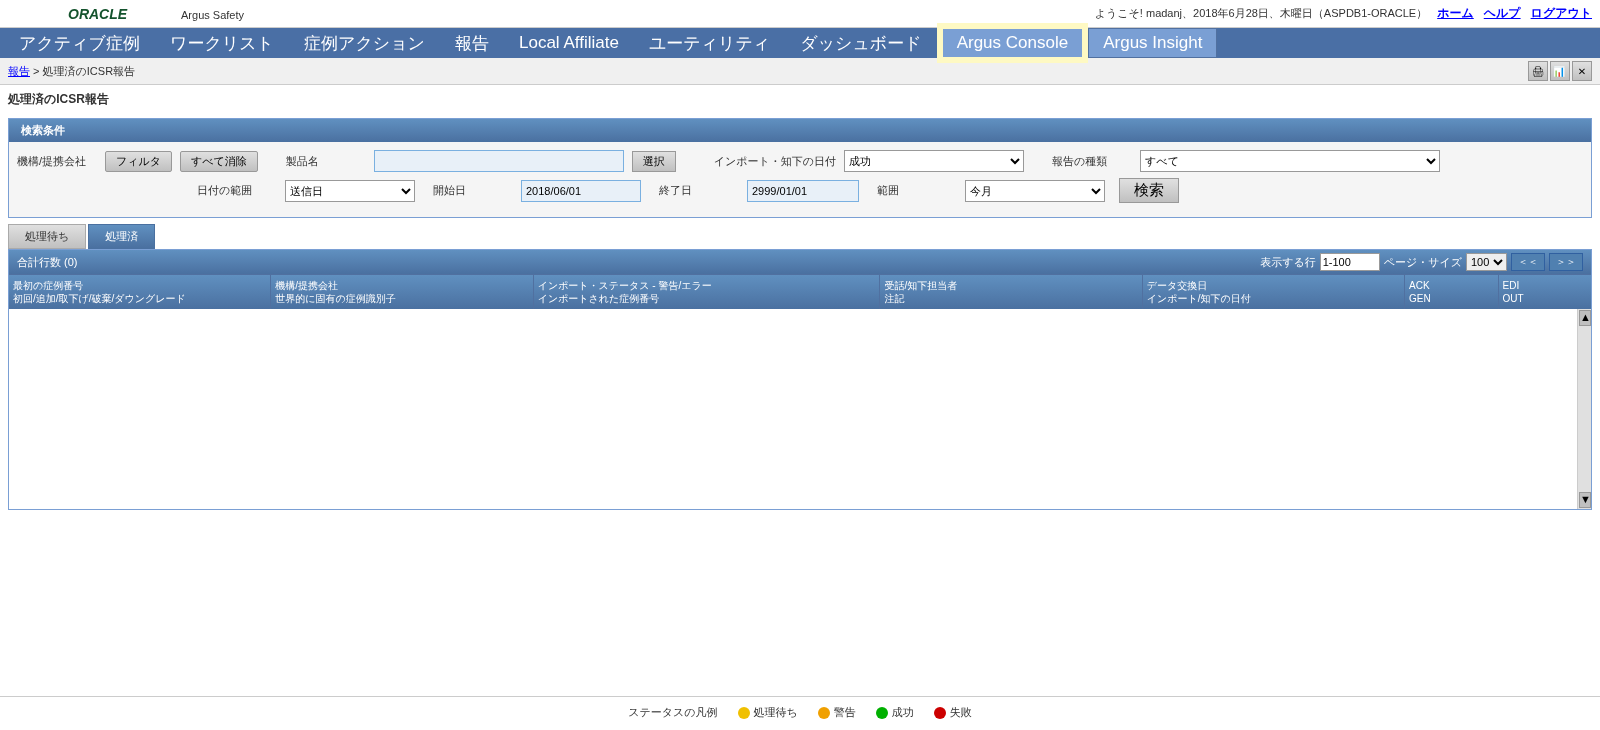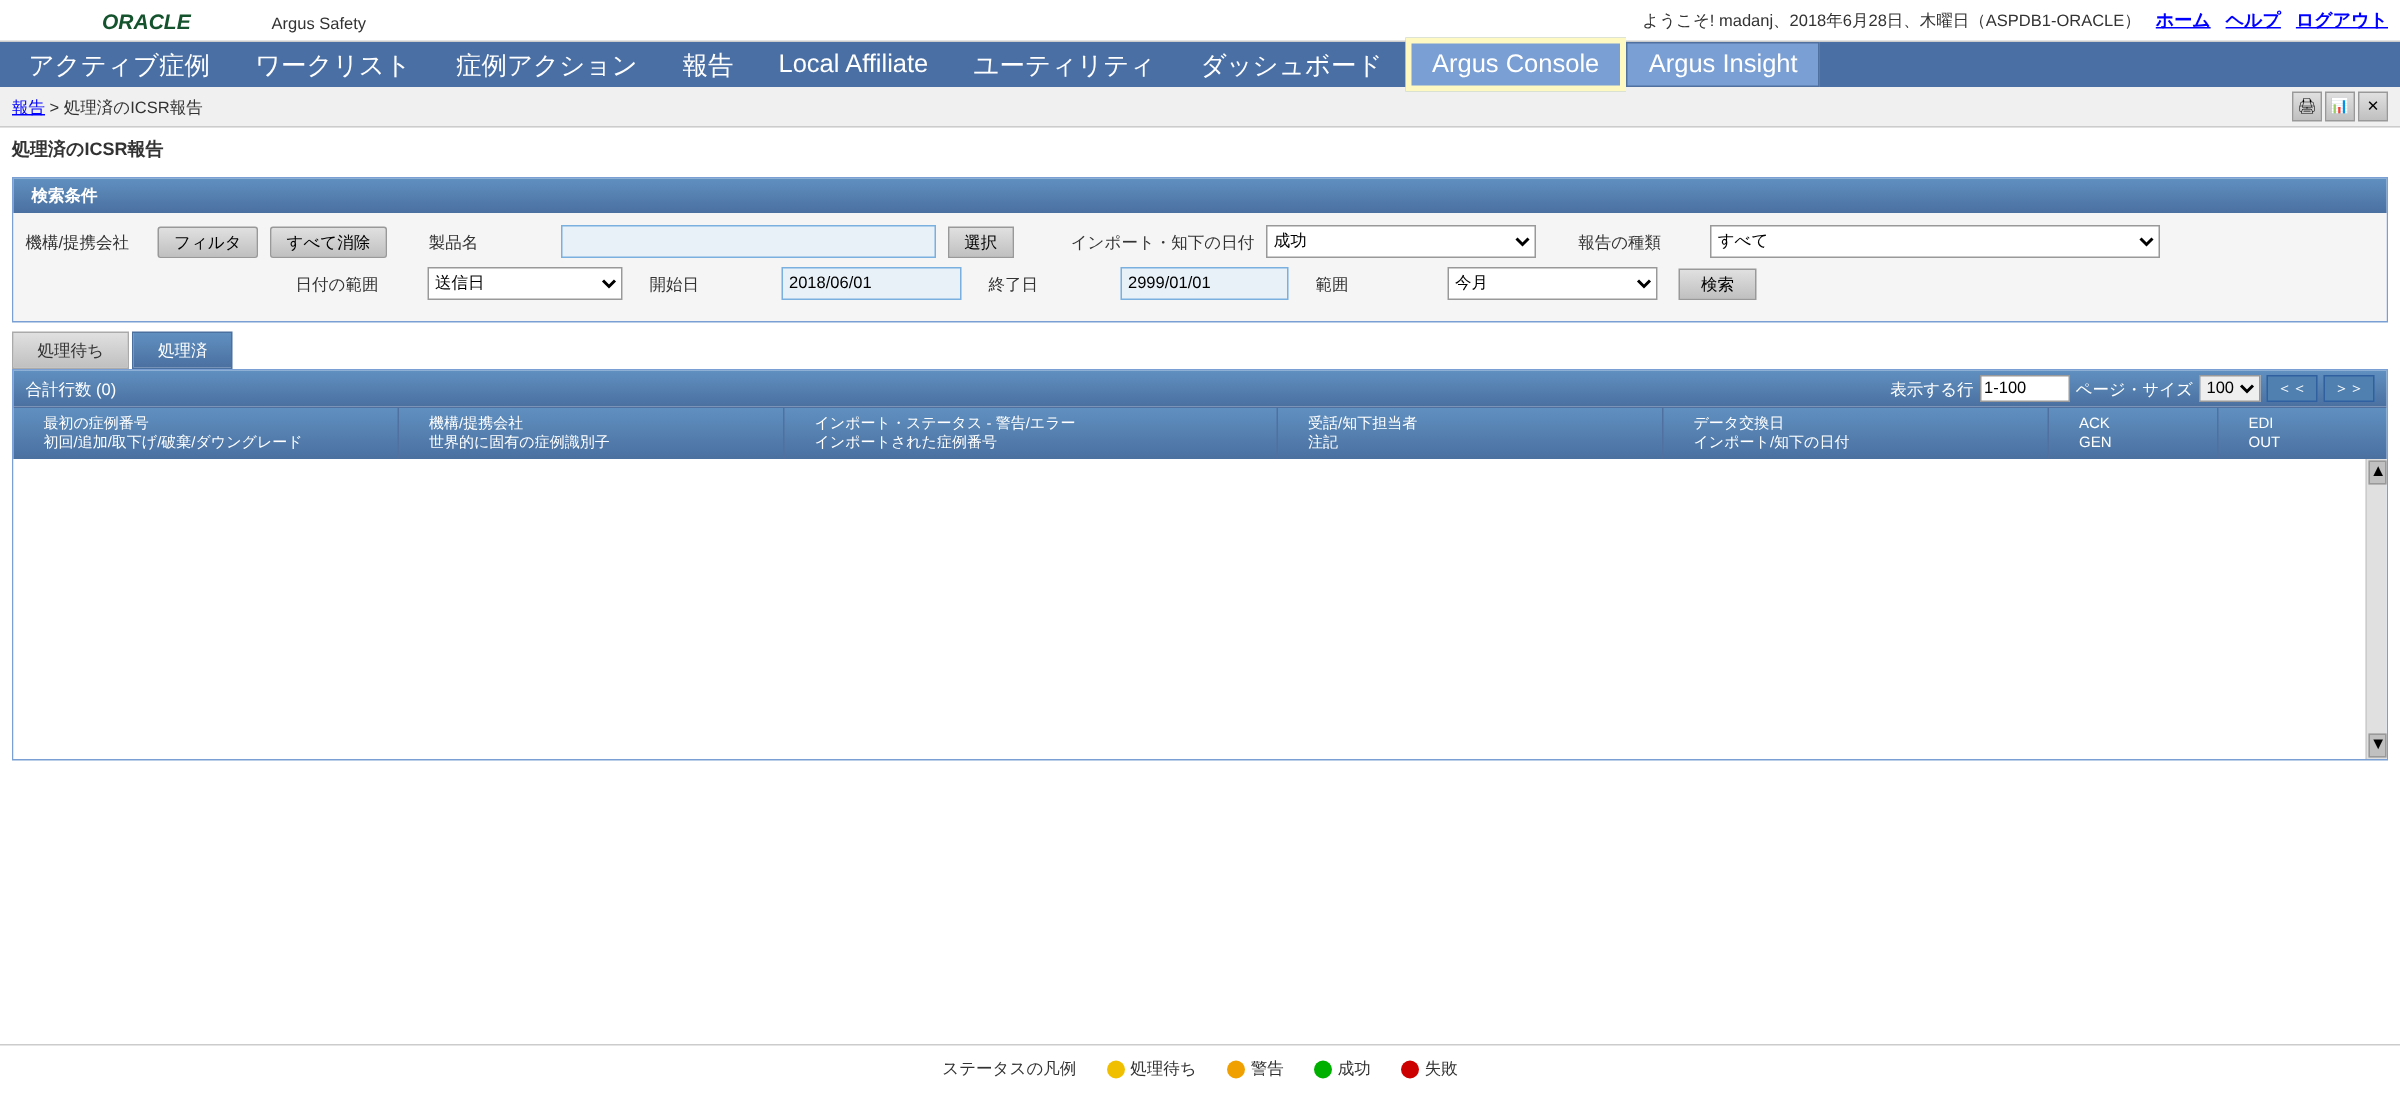--- a/index.html
+++ b/index.html
@@ -46,21 +46,21 @@
       font-size: 17px;
       cursor: pointer;
       border: 1px solid transparent;
       background: transparent;
       white-space: nowrap;
       text-align: center;
     }
     .nav-tab.argus-console {
       background: #7a9fd4;
       color: #fff;
-      border: 4px solid #fef9c3;
+      border: 6px solid #fef9c3;
     }
     .nav-tab.argus-insight {
       background: #7a9fd4;
       color: #fff;
       border: 1px solid #5070a0;
     }
 
     
     .breadcrumb {
       padding: 4px 8px;
@@ -139,21 +139,21 @@
     .search-select {
       border: 1px solid #999;
       font-size: 11px;
       height: 22px;
       background: #fff;
     }
     .search-btn {
       background: linear-gradient(to bottom, #e0e0e0, #c0c0c0);
       border: 1px solid #999;
       padding: 2px 14px;
-      font-size: 11px;
+      font-size: 15px;
       cursor: pointer;
     }
     .page-icon {
       width: 20px;
       height: 20px;
       border: 1px solid #999;
       background: linear-gradient(to bottom, #e0e0e0, #c0c0c0);
       display: flex;
       align-items: center;
       justify-content: center;
@@ -219,21 +219,21 @@
 
     
     .table-header-row {
       background: linear-gradient(to bottom, #6090c0, #4a70a0);
       display: flex;
       color: #fff;
       font-size: 10px;
       border-top: 1px solid #5070a0;
     }
     .th {
-      padding: 4px 20px;
+      padding: 4px 4px;
       border-right: 1px solid #5070a0;
       font-size: 10px;
       line-height: 1.3;
     }
     .th:last-child { border-right: none; }
 
     
     .status-legend {
       position: absolute;
       bottom: 10px;

